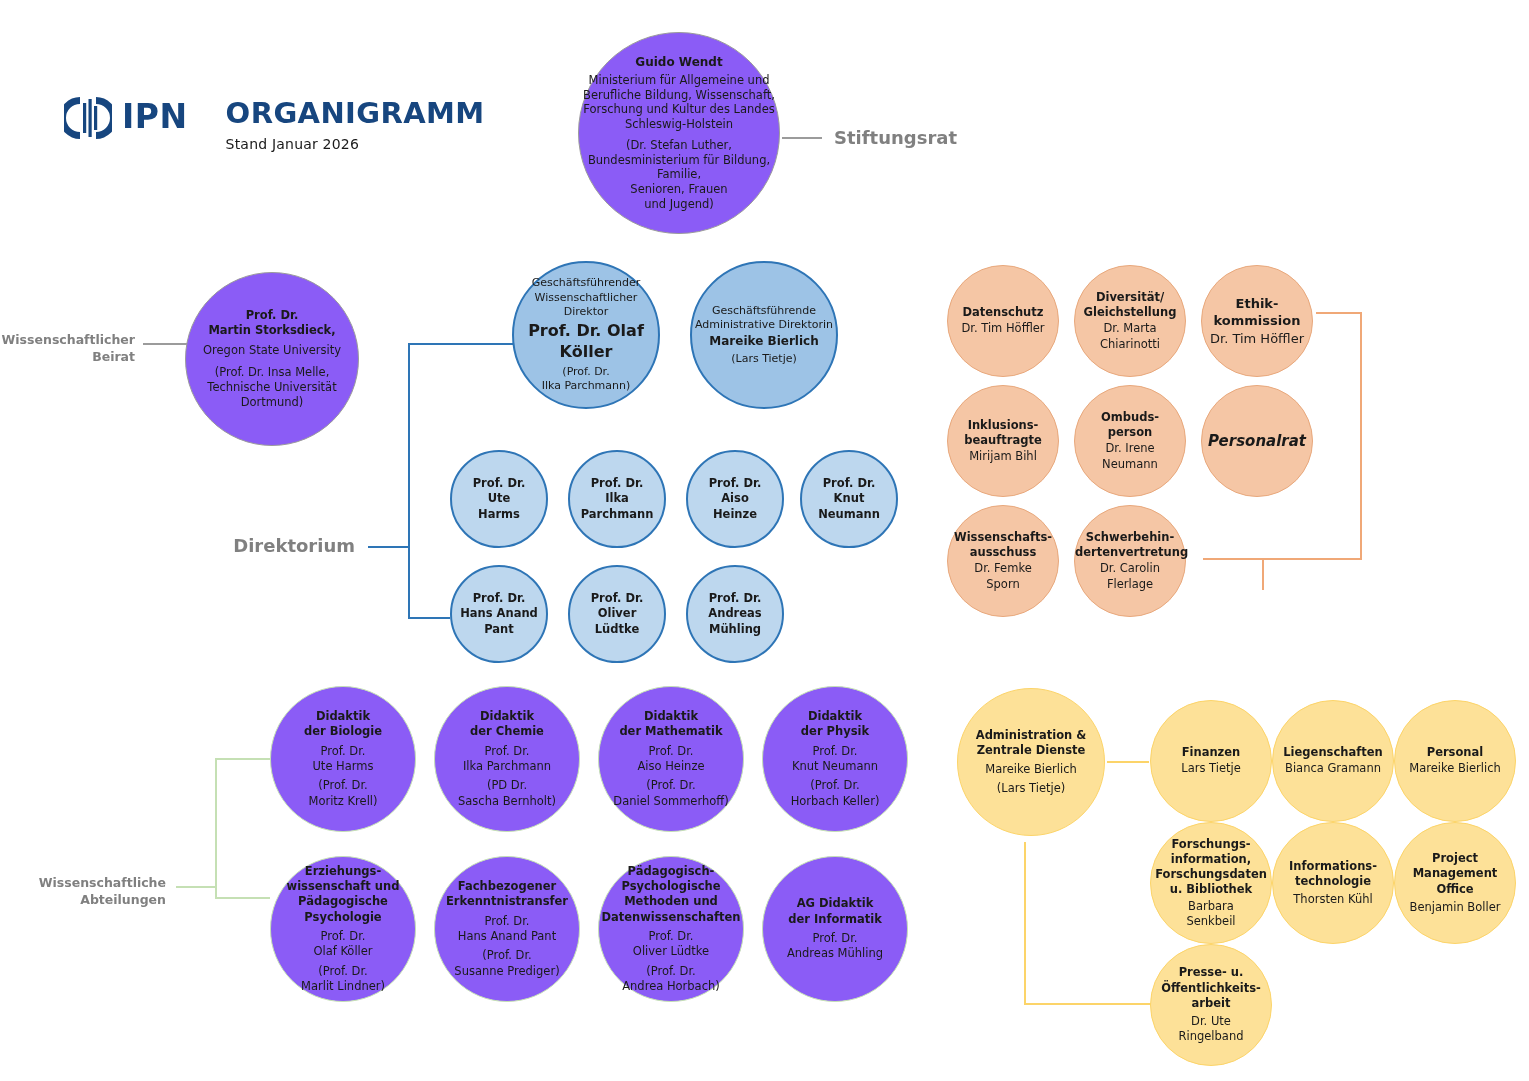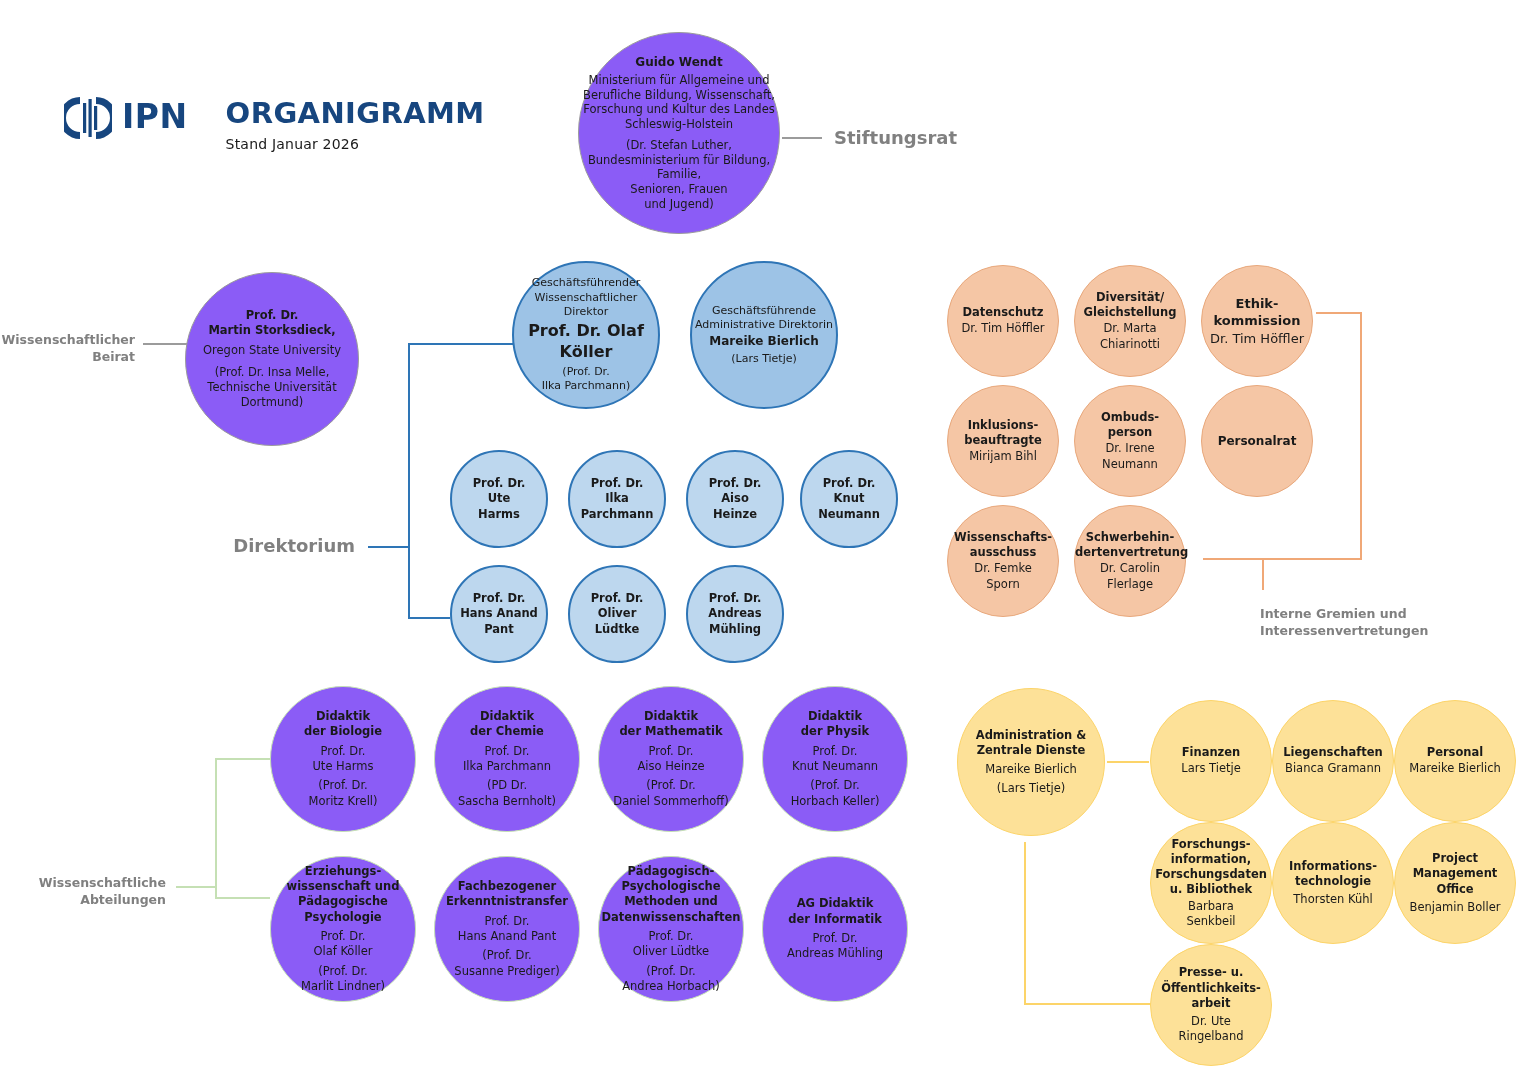--- a/index.html
+++ b/index.html
@@ -197,45 +197,41 @@
     <span class="t ttl">Inklusions-</span>
     <span class="t ttl">beauftragte</span>
     <span class="t sub">Mirijam Bihl</span>
   </div>
   <div class="node c-orange" style="left:1074px;top:385px;width:112px;height:112px;font-size:11.5px;line-height:1.35;">
     <span class="t ttl">Ombuds-</span>
     <span class="t ttl">person</span>
     <span class="t sub">Dr. Irene</span>
     <span class="t sub">Neumann</span>
   </div>
-  <div class="node c-orange" style="left:1201px;top:385px;width:112px;height:112px;font-size:12px;line-height:1.35;">
+  <div class="node c-orange" style="left:1201px;top:385px;width:112px;height:112px;font-size:15px;line-height:1.35;font-style:italic;">
     <span class="t ttl">Personalrat</span>
   </div>
 
   <div class="node c-orange" style="left:947px;top:505px;width:112px;height:112px;font-size:11.5px;line-height:1.35;">
     <span class="t ttl">Wissenschafts-</span>
     <span class="t ttl">ausschuss</span>
     <span class="t sub">Dr. Femke</span>
     <span class="t sub">Sporn</span>
   </div>
   <div class="node c-orange" style="left:1074px;top:505px;width:112px;height:112px;font-size:11.5px;line-height:1.35;">
     <span class="t ttl">Schwerbehin-</span>
     <span class="t ttl">dertenvertretung</span>
     <span class="t sub">Dr. Carolin</span>
     <span class="t sub">Flerlage</span>
   </div>
 
   <div class="ln v orange" style="left:1360px;top:312px;height:248px;"></div>
   <div class="ln h orange" style="left:1316px;top:312px;width:46px;"></div>
   <div class="ln h orange" style="left:1203px;top:558px;width:159px;"></div>
   <div class="ln v orange" style="left:1262px;top:558px;height:32px;"></div>
-  <div class="sidelabel lt" style="left:1260px;top:606px;width:250px;font-size:12.5px;">
-    <span style="display:block">Interne Gremien und</span>
-    <span style="display:block">Interessenvertretungen</span>
-  </div>
 
   <div class="ln v green" style="left:215px;top:758px;height:140px;"></div>
   <div class="ln h green" style="left:215px;top:758px;width:55px;"></div>
   <div class="ln h green" style="left:215px;top:897px;width:55px;"></div>
   <div class="ln h green" style="left:176px;top:886px;width:41px;"></div>
   <div class="sidelabel" style="left:10px;top:875px;width:156px;font-size:12.5px;">
     <span style="display:block">Wissenschaftliche</span>
     <span style="display:block">Abteilungen</span>
   </div>
 

